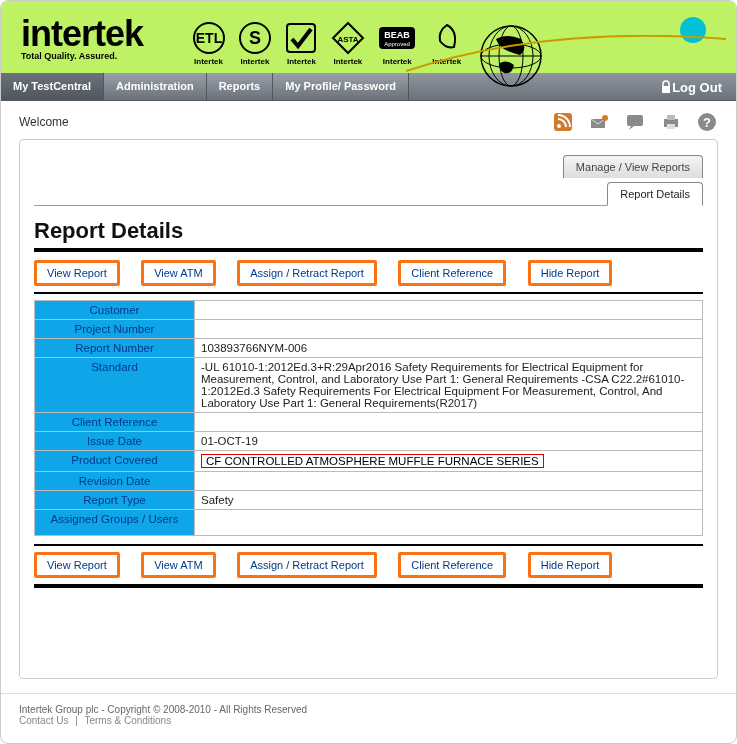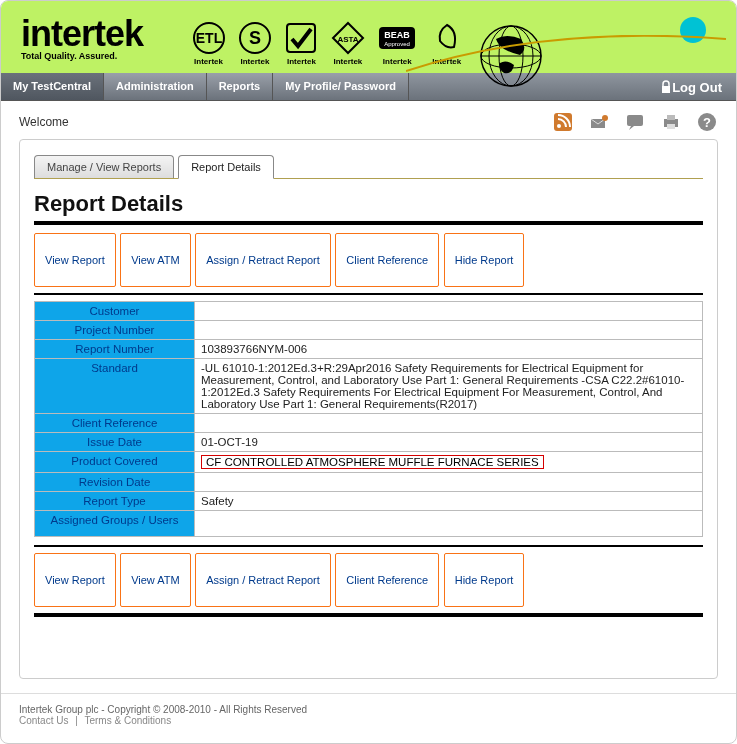--- a/index.html
+++ b/index.html
@@ -121,23 +121,24 @@
   .card {
     border: 1px solid #ccc;
     border-radius: 4px;
     background: #fff;
     padding: 14px 14px 10px 14px;
     min-height: 540px;
   }
   .tab-row {
     border-bottom: 1px solid #b0a050;
     display: flex;
-    align-items: flex-start;
+    align-items: flex-end;
     gap: 4px;
     margin-bottom: 12px;
+    flex-direction: column;
   }
   .tab {
     font-size: 11px;
     padding: 5px 12px;
     border: 1px solid #888;
     border-bottom: none;
     border-radius: 4px 4px 0 0;
     background: linear-gradient(#f4f4f4, #ddd);
     color: #444;
     cursor: pointer;
@@ -163,24 +164,24 @@
   .thick-sep2 {
     border-top: 2px solid #000;
     margin: 4px 0 6px 0;
   }
   .btn-row {
     margin: 4px 0 6px 0;
   }
   .btn {
     font-size: 11px;
     color: #003a8c;
-    border: 1px solid #f97316;
+    border: 3px solid #f97316;
     background: #fff;
-    padding: 20px 10px;
-    margin-right: 0;
+    padding: 4px 10px;
+    margin-right: 17px;
     cursor: pointer;
     border-radius: 2px;
   }
   .details-table {
     width: 100%;
     border-collapse: collapse;
     font-size: 11.5px;
   }
   .details-table td {
     border: 1px solid #bbb;

